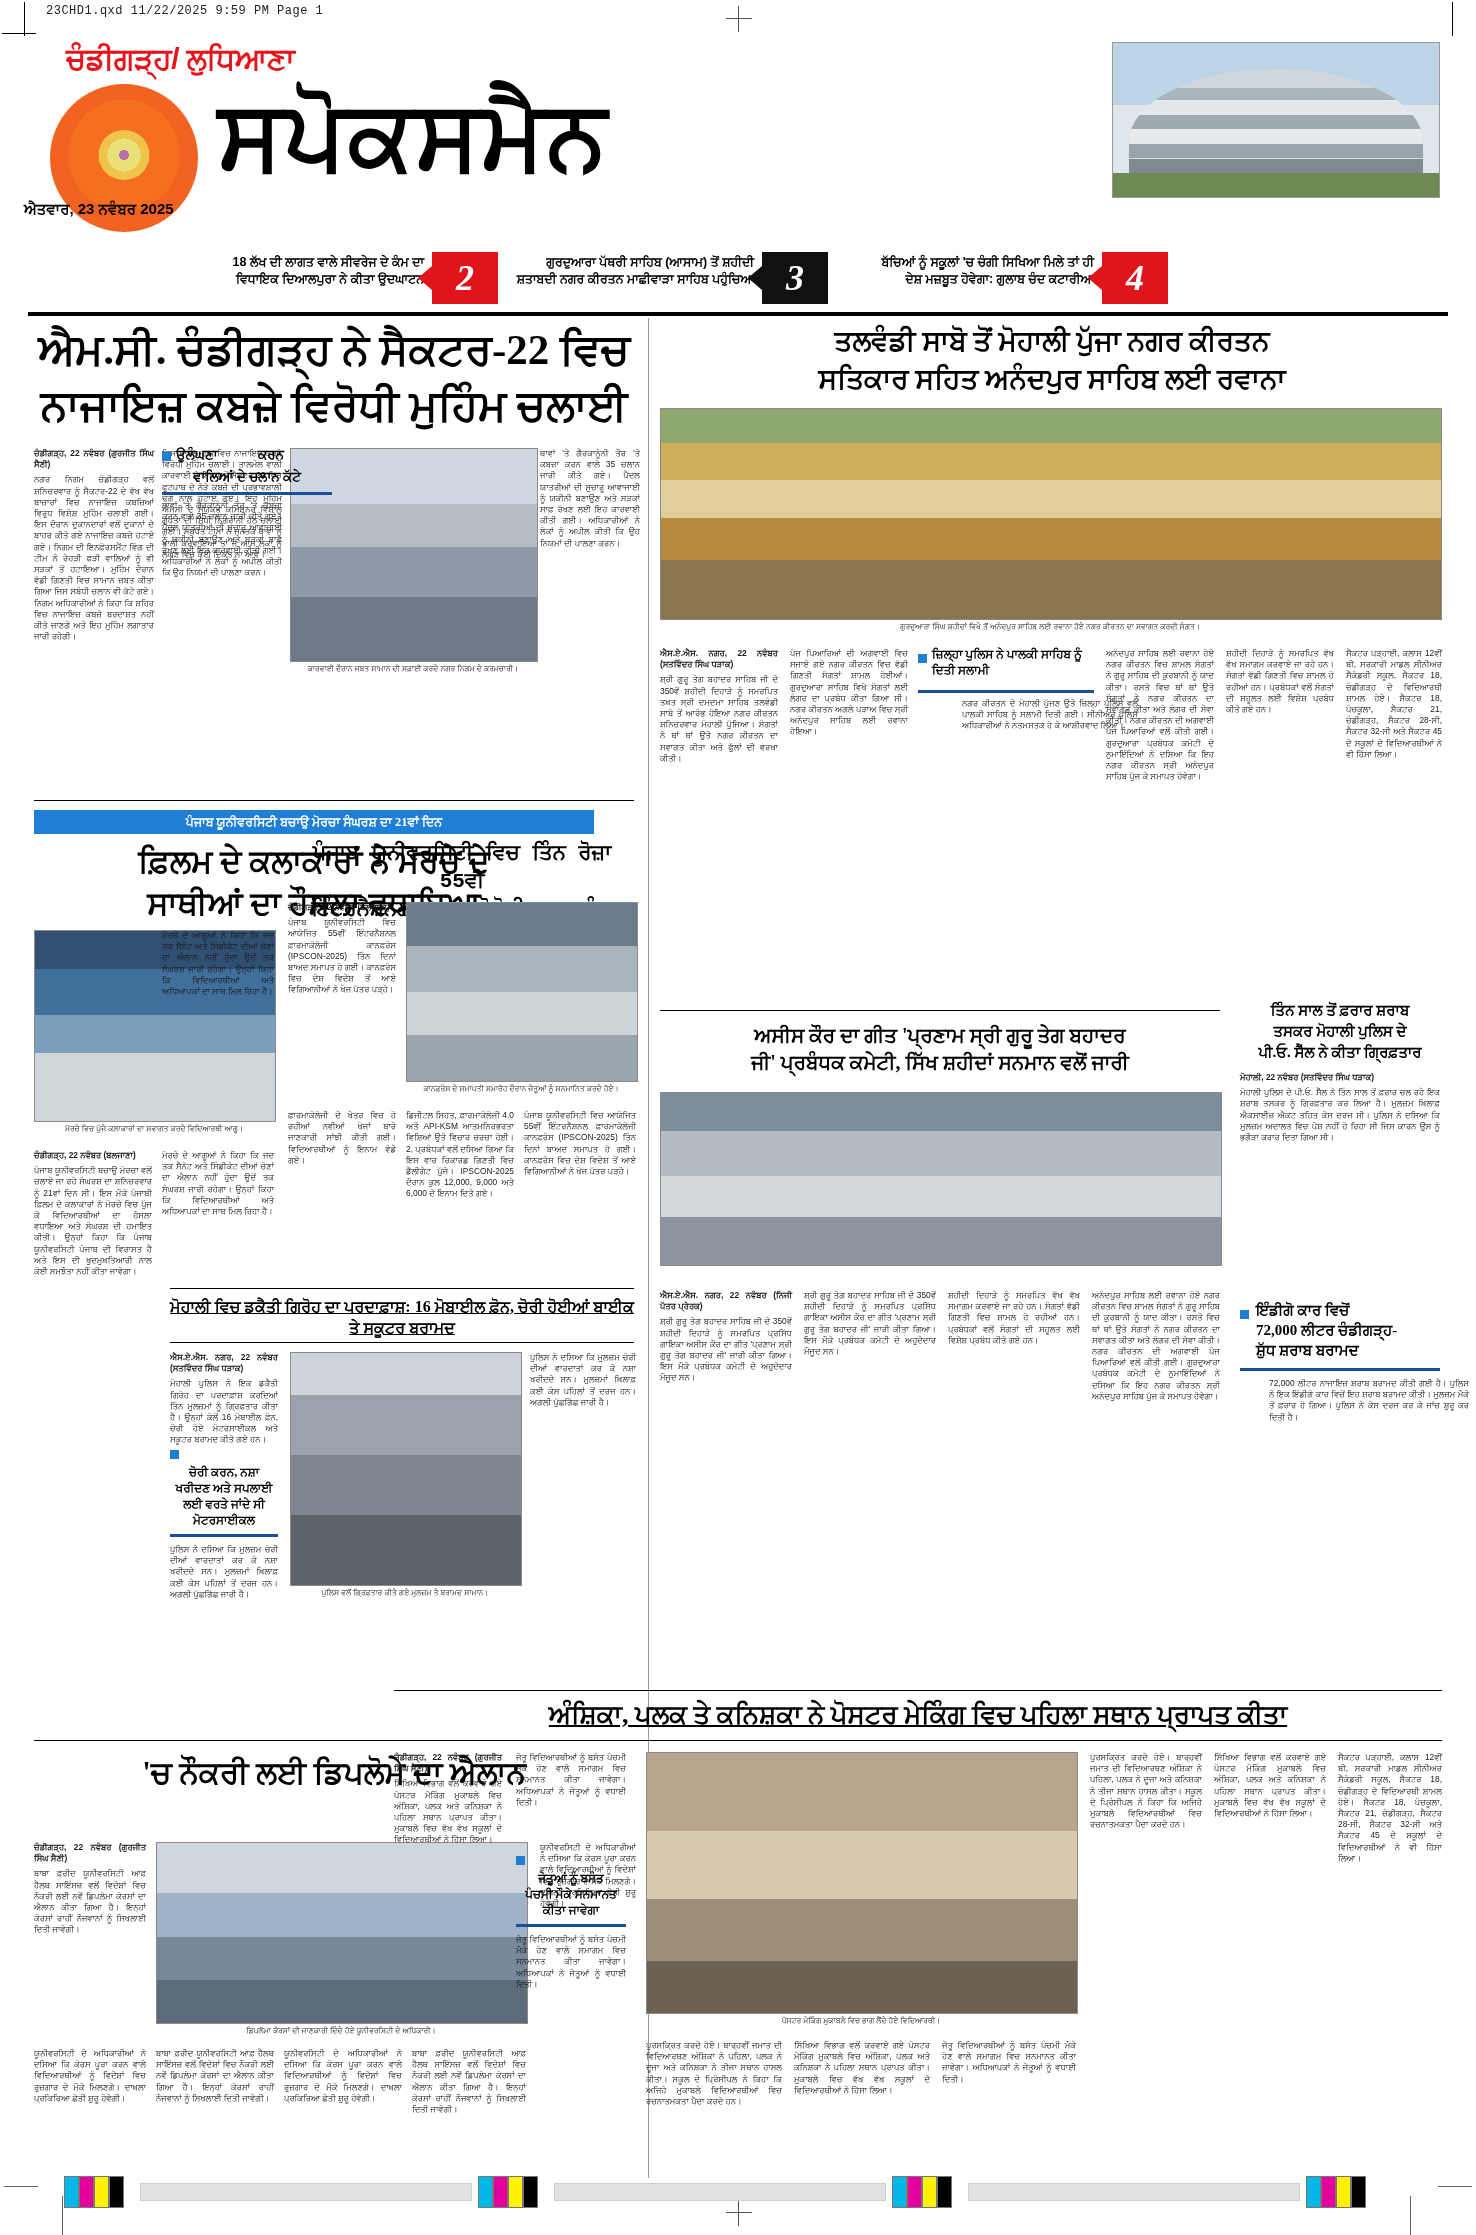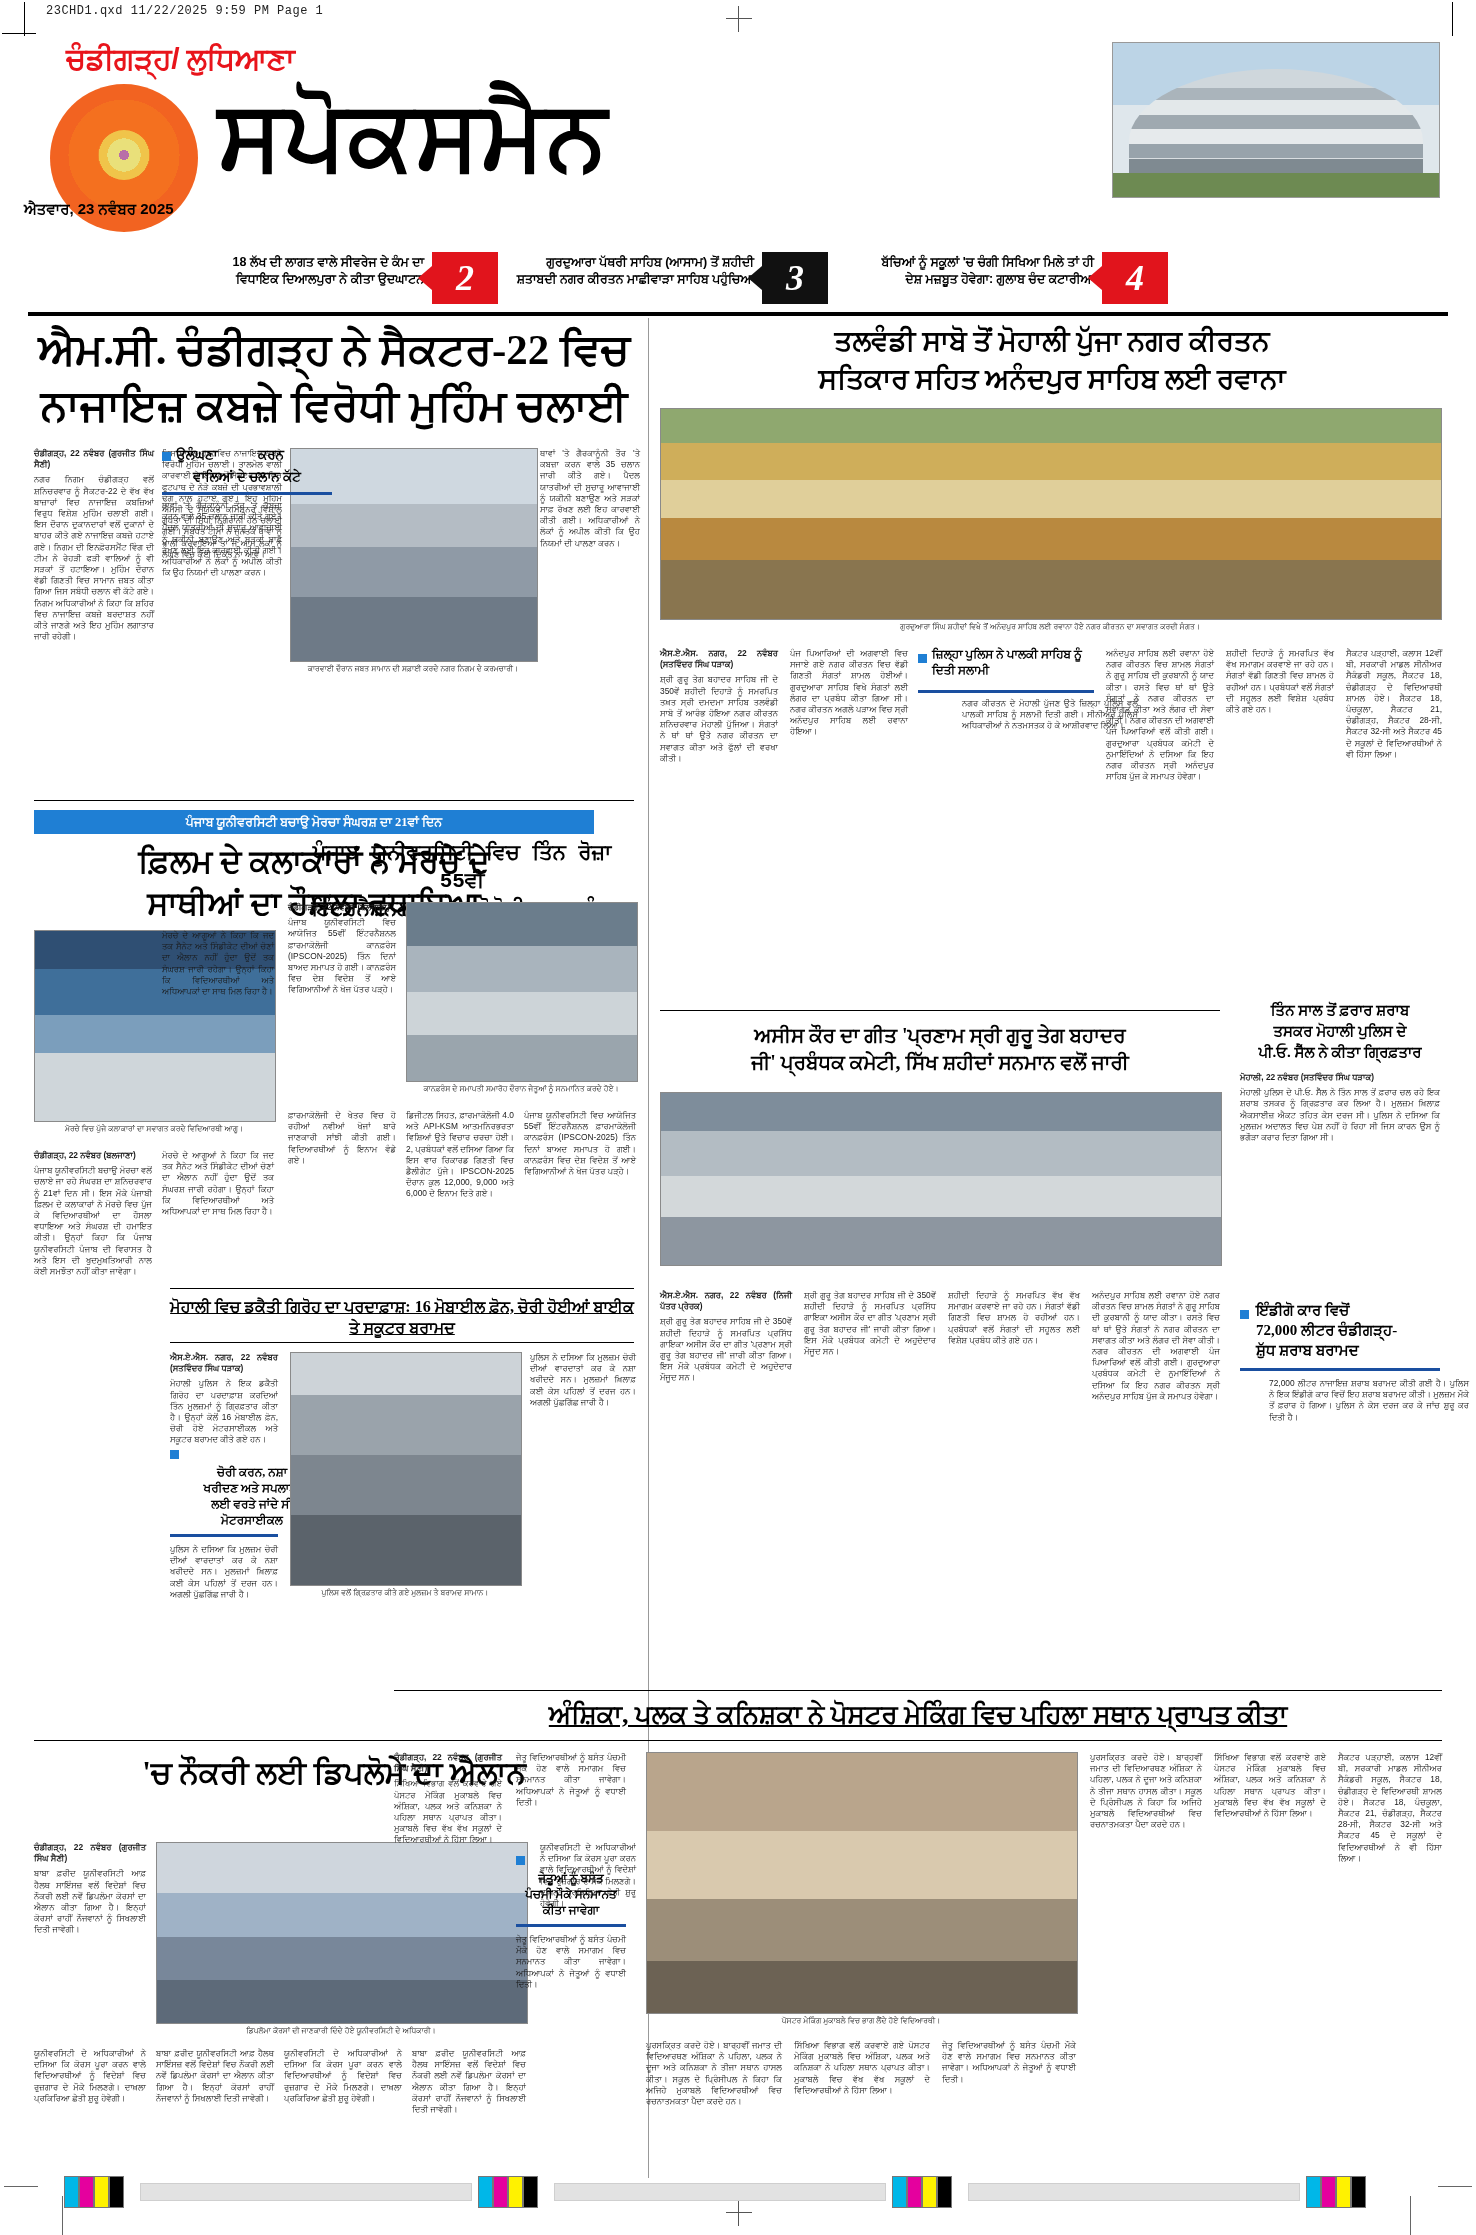--- a/index.html
+++ b/index.html
@@ -297,21 +297,21 @@
   <div class="hrule" style="left:170px;top:1288px;width:464px;"></div>
   <div class="banner-hl" style="left:170px;top:1296px;width:464px;font-size:16px;line-height:21px;">ਮੋਹਾਲੀ ਵਿਚ ਡਕੈਤੀ ਗਿਰੋਹ ਦਾ ਪਰਦਾਫ਼ਾਸ਼: 16 ਮੋਬਾਈਲ ਫ਼ੋਨ, ਚੋਰੀ ਹੋਈਆਂ ਬਾਈਕ ਤੇ ਸਕੂਟਰ ਬਰਾਮਦ</div>
   <div class="hrule" style="left:170px;top:1342px;width:464px;"></div>
 
   <div class="col" style="left:170px;top:1352px;width:108px;">
     <p><span class="dateline">ਐਸ.ਏ.ਐਸ. ਨਗਰ, 22 ਨਵੰਬਰ (ਸਤਵਿੰਦਰ ਸਿੰਘ ਧੜਾਕ)</span></p>
     <p>ਮੋਹਾਲੀ ਪੁਲਿਸ ਨੇ ਇਕ ਡਕੈਤੀ ਗਿਰੋਹ ਦਾ ਪਰਦਾਫ਼ਾਸ਼ ਕਰਦਿਆਂ ਤਿੰਨ ਮੁਲਜ਼ਮਾਂ ਨੂੰ ਗ੍ਰਿਫ਼ਤਾਰ ਕੀਤਾ ਹੈ। ਉਨ੍ਹਾਂ ਕੋਲੋਂ 16 ਮੋਬਾਈਲ ਫ਼ੋਨ, ਚੋਰੀ ਹੋਏ ਮੋਟਰਸਾਈਕਲ ਅਤੇ ਸਕੂਟਰ ਬਰਾਮਦ ਕੀਤੇ ਗਏ ਹਨ।</p>
   </div>
 
   <div class="bullet" style="left:170px;top:1450px;"></div>
-  <div class="subhead" style="left:170px;top:1464px;width:108px;font-size:12px;line-height:16px;margin-left:28px;">
+  <div class="subhead" style="left:170px;top:1464px;width:108px;font-size:12px;line-height:16px;">
     <div>ਚੋਰੀ ਕਰਨ, ਨਸ਼ਾ</div>
     <div>ਖਰੀਦਣ ਅਤੇ ਸਪਲਾਈ</div>
     <div>ਲਈ ਵਰਤੇ ਜਾਂਦੇ ਸੀ</div>
     <div>ਮੋਟਰਸਾਈਕਲ</div>
   </div>
   <div class="blue-rule" style="left:170px;top:1534px;width:108px;"></div>
   <div class="col" style="left:170px;top:1544px;width:108px;">ਪੁਲਿਸ ਨੇ ਦਸਿਆ ਕਿ ਮੁਲਜ਼ਮ ਚੋਰੀ ਦੀਆਂ ਵਾਰਦਾਤਾਂ ਕਰ ਕੇ ਨਸ਼ਾ ਖਰੀਦਦੇ ਸਨ। ਮੁਲਜ਼ਮਾਂ ਖ਼ਿਲਾਫ਼ ਕਈ ਕੇਸ ਪਹਿਲਾਂ ਤੋਂ ਦਰਜ ਹਨ। ਅਗਲੀ ਪੁੱਛਗਿੱਛ ਜਾਰੀ ਹੈ।</div>
 
   <div class="photo" style="left:290px;top:1352px;width:230px;height:232px;">
     <div class="ph-accused"></div>

